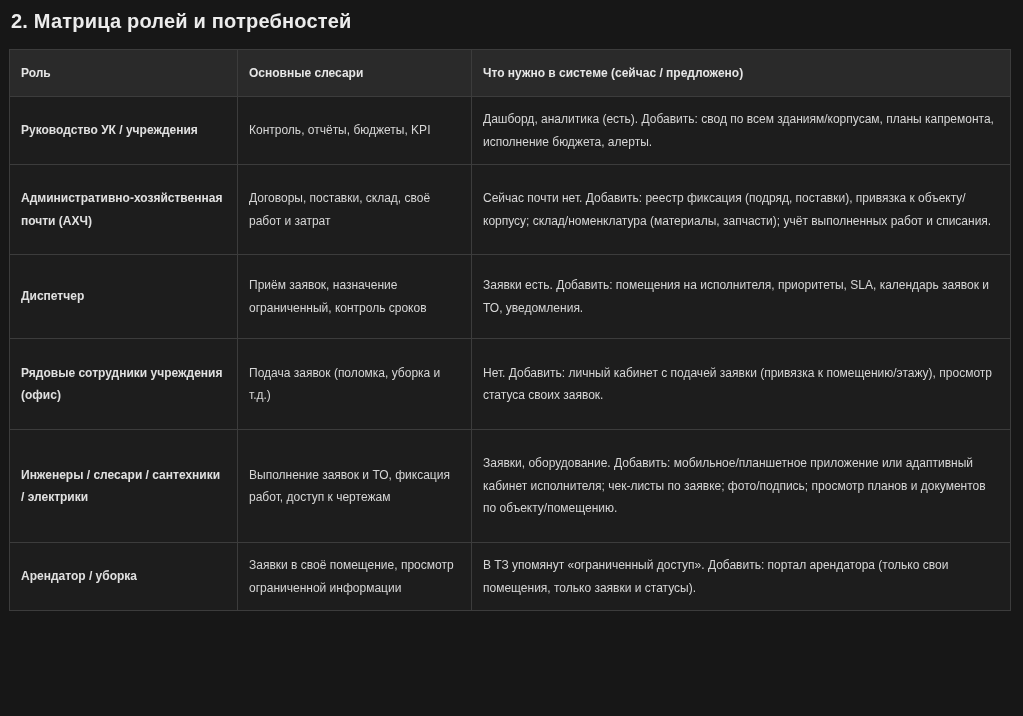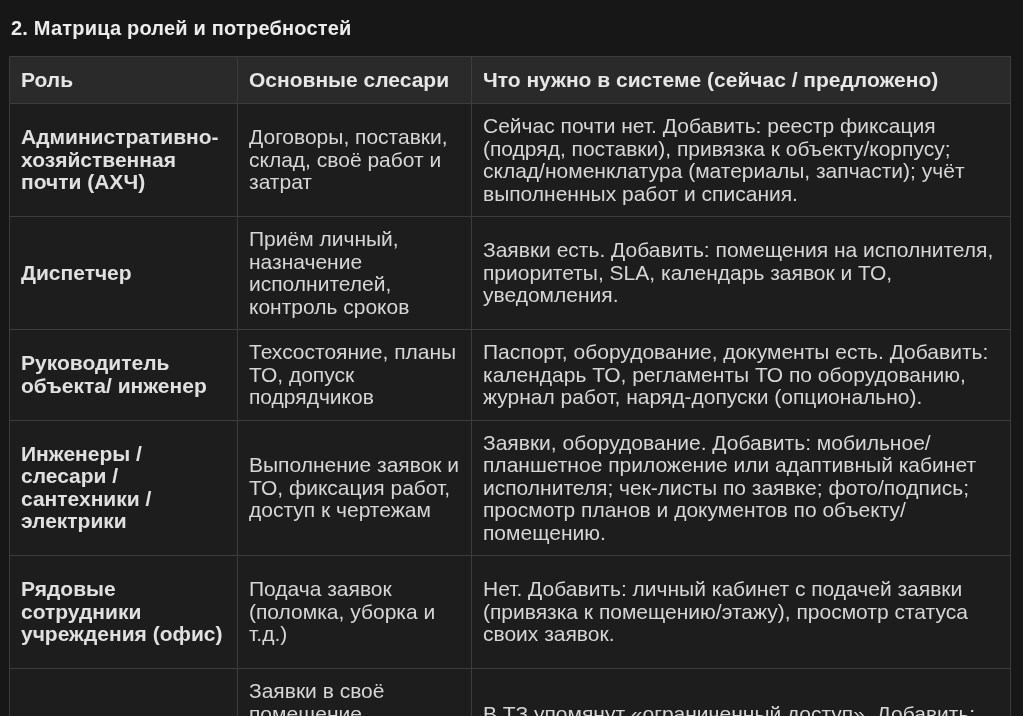--- a/index.html
+++ b/index.html
@@ -8,21 +8,21 @@
     background: #171717;
     width: 1023px;
     height: 716px;
     overflow: hidden;
     font-family: "Liberation Sans", "DejaVu Sans", sans-serif;
   }
   .page {
     box-sizing: border-box;
     width: 1023px;
     height: 716px;
-    padding: 15px 9px 0 9px;
+    padding: 8px 9px 0 9px;
   }
   h1.doc-title {
     margin: 0 0 15px 2px;
     font-size: 20px;
     line-height: 26px;
     font-weight: 700;
     color: #ececec;
     letter-spacing: 0.2px;
   }
   table.matrix {
@@ -31,21 +31,21 @@
     width: 1001px;
     background: #1d1d1d;
   }
   table.matrix col.c1 { width: 228px; }
   table.matrix col.c2 { width: 234px; }
   table.matrix col.c3 { width: 539px; }
   table.matrix th, table.matrix td {
     border: 1px solid #3c3c3c;
     padding: 11px 11px;
     vertical-align: middle;
-    font-size: 21px;
+    font-size: 12px;
     line-height: 22.5px;
     color: #d6d6d6;
     text-align: left;
     word-wrap: break-word;
   }
   table.matrix thead th {
     background: #2a2a2a;
     color: #e6e6e6;
     font-weight: 600;
     height: 47px;
@@ -78,43 +78,43 @@
     </colgroup>
     <thead>
       <tr>
         <th>Роль</th>
         <th>Основные слесари</th>
         <th>Что нужно в системе (сейчас / предложено)</th>
       </tr>
     </thead>
     <tbody>
       <tr>
+        <td class="role">Руководство УК / учреждения</td>
+        <td>Контроль, отчёты, бюджеты, KPI</td>
+        <td>Дашборд, аналитика (есть). Добавить: свод по всем зданиям/корпусам, планы капремонта, исполнение бюджета, алерты.</td>
+      </tr>
+      <tr>
         <td class="role">Административно-хозяйственная почти (АХЧ)</td>
         <td>Договоры, поставки, склад, своё работ и затрат</td>
         <td>Сейчас почти нет. Добавить: реестр фиксация (подряд, поставки), привязка к объекту/корпусу; склад/номенклатура (материалы, запчасти); учёт выполненных работ и списания.</td>
       </tr>
       <tr>
         <td class="role">Диспетчер</td>
-        <td>Приём личный, назначение исполнителей, контроль сроков</td>
+        <td>Приём заявок, назначение ограниченный, контроль сроков</td>
         <td>Заявки есть. Добавить: помещения на исполнителя, приоритеты, SLA, календарь заявок и ТО, уведомления.</td>
       </tr>
       <tr>
-        <td class="role">Руководитель объекта/ инженер</td>
-        <td>Техсостояние, планы ТО, допуск подрядчиков</td>
-        <td>Паспорт, оборудование, документы есть. Добавить: календарь ТО, регламенты ТО по оборудованию, журнал работ, наряд-допуски (опционально).</td>
+        <td class="role">Рядовые сотрудники учреждения (офис)</td>
+        <td>Подача заявок (поломка, уборка и т.д.)</td>
+        <td>Нет. Добавить: личный кабинет с подачей заявки (привязка к помещению/этажу), просмотр статуса своих заявок.</td>
       </tr>
       <tr>
         <td class="role">Инженеры / слесари / сантехники / электрики</td>
         <td>Выполнение заявок и ТО, фиксация работ, доступ к чертежам</td>
         <td>Заявки, оборудование. Добавить: мобильное/планшетное приложение или адаптивный кабинет исполнителя; чек-листы по заявке; фото/подпись; просмотр планов и документов по объекту/помещению.</td>
-      </tr>
-      <tr>
-        <td class="role">Рядовые сотрудники учреждения (офис)</td>
-        <td>Подача заявок (поломка, уборка и т.д.)</td>
-        <td>Нет. Добавить: личный кабинет с подачей заявки (привязка к помещению/этажу), просмотр статуса своих заявок.</td>
       </tr>
       <tr>
         <td class="role">Арендатор / уборка</td>
         <td>Заявки в своё помещение, просмотр ограниченной информации</td>
         <td>В ТЗ упомянут «ограниченный доступ». Добавить: портал арендатора (только свои помещения, только заявки и статусы).</td>
       </tr>
     </tbody>
   </table>
 </div>
 

